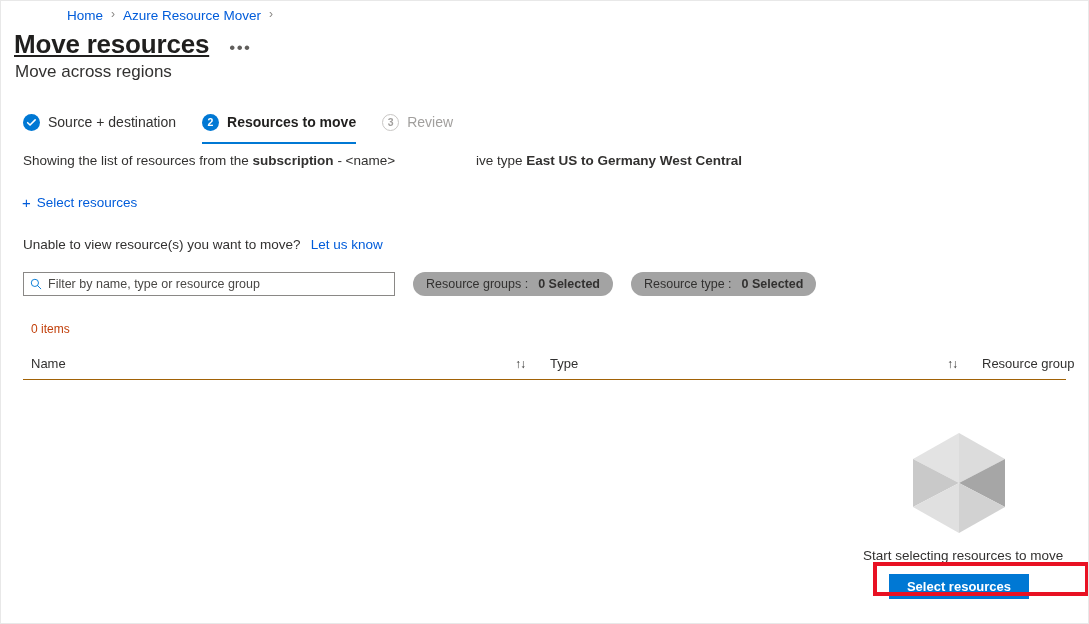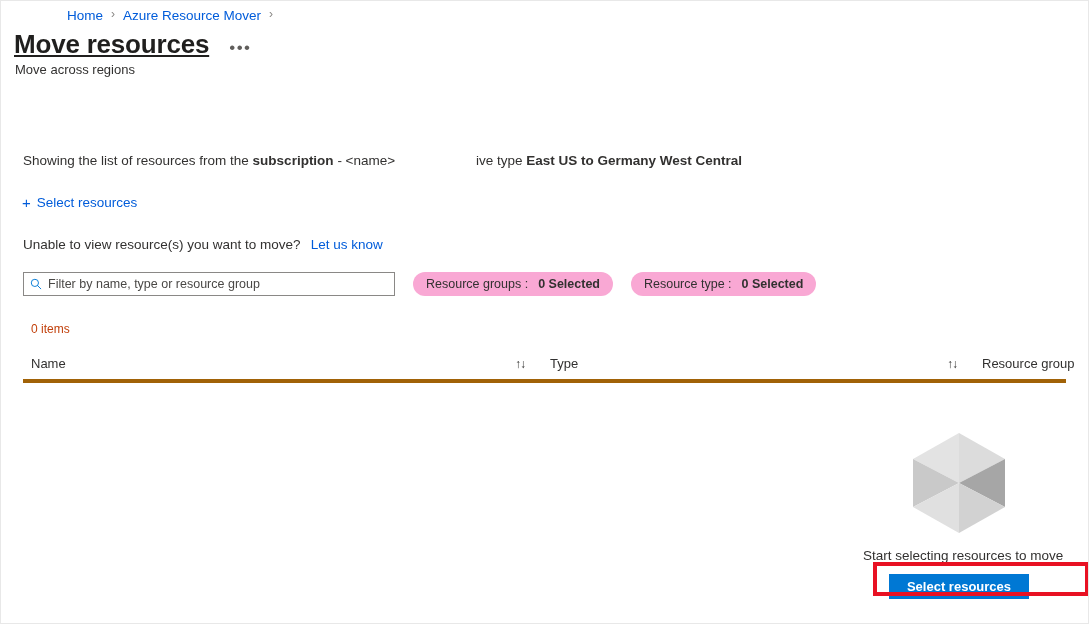--- a/index.html
+++ b/index.html
@@ -71,21 +71,21 @@
     letter-spacing: 1.5px;
     cursor: pointer;
     line-height: 14px;
     transform: translateY(4px);
     user-select: none;
   }
   .subtitle {
     position: absolute;
     left: 14px;
     top: 61px;
-    font-size: 13px;
+    font-size: 17px;
     color: #323130;
   }
 
   
   .stepper {
     position: absolute;
     left: 22px;
     top: 108px;
     display: flex;
     align-items: flex-start;
@@ -228,21 +228,21 @@
     color: #323130;
     width: 100%;
     background: transparent;
     padding: 0;
   }
   .search-box input::placeholder { color: #4a4846; opacity: 1; }
 
   .pill {
     height: 24px;
     border-radius: 12px;
-    background: #f9a8d4;
+    background: #a3a3a3;
     display: flex;
     align-items: center;
     padding: 0 13px;
     font-size: 12.5px;
     color: #323130;
     margin-left: 18px;
     white-space: nowrap;
     cursor: pointer;
     box-sizing: border-box;
   }
@@ -258,21 +258,21 @@
     color: #c2410c;
   }
 
   
   .table-head {
     position: absolute;
     left: 22px;
     right: 22px;
     top: 352px;
     height: 26px;
-    border-bottom: 4px solid #a16207;
+    border-bottom: 1px solid #a16207;
     font-size: 13px;
     color: #323130;
   }
   .th {
     position: absolute;
     top: 0;
     white-space: nowrap;
     line-height: 22px;
     cursor: pointer;
   }
@@ -350,20 +350,43 @@
     <span class="crumb-link">Azure Resource Mover</span>
     <span class="crumb-sep">›</span>
   </div>
 
   <div class="title-row">
     <div class="page-title">Move resources</div>
     <div class="ellipsis-btn">•••</div>
   </div>
   <div class="subtitle">Move across regions</div>
 
+  <div class="stepper">
+
+    <div class="step is-done">
+      <span class="step-marker done">
+        <svg width="11" height="11" viewBox="0 0 12 12" aria-hidden="true">
+          <path d="M1.8 6.2 L4.4 8.8 L10 3.1" fill="none" stroke="#ffffff" stroke-width="1.7" stroke-linecap="round" stroke-linejoin="round"></path>
+        </svg>
+      </span>
+      <span class="step-label">Source + destination</span>
+    </div>
+
+    <div class="step is-active">
+      <span class="step-marker active">2</span>
+      <span class="step-label">Resources to move</span>
+      <span class="step-underline"></span>
+    </div>
+
+    <div class="step is-pending">
+      <span class="step-marker pending">3</span>
+      <span class="step-label">Review</span>
+    </div>
+
+  </div>
 
   <div class="desc-line">
     <span>Showing the list of resources from the </span><b>subscription</b><span> - &lt;name&gt;</span>
   </div>
   <div class="desc-right">
     <span>ive type </span><b>East US to Germany West Central</b>
   </div>
 
   <div class="cmd-link">
     <span class="cmd-plus">+</span>

